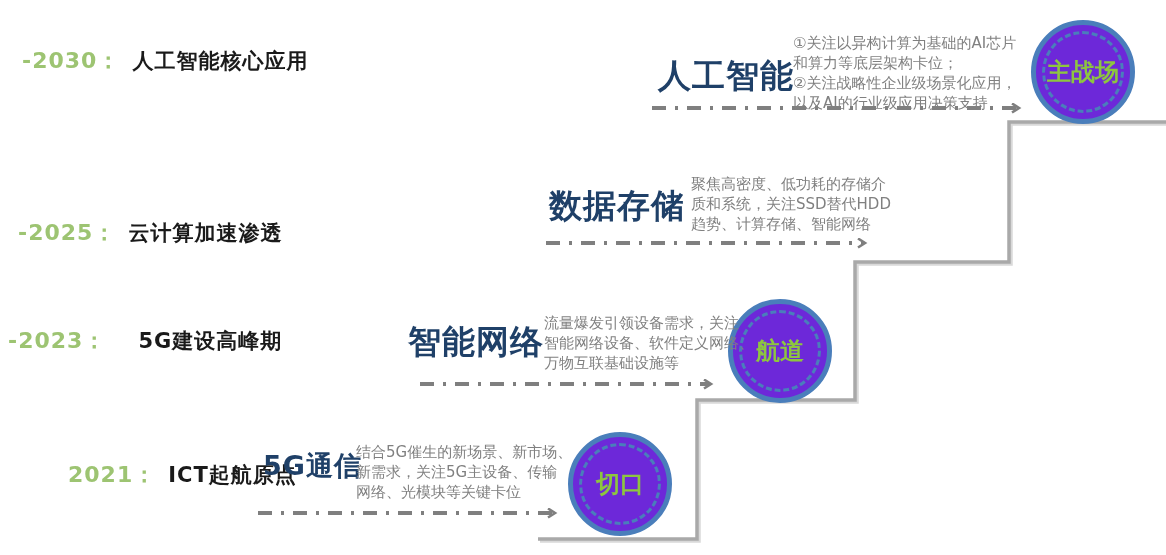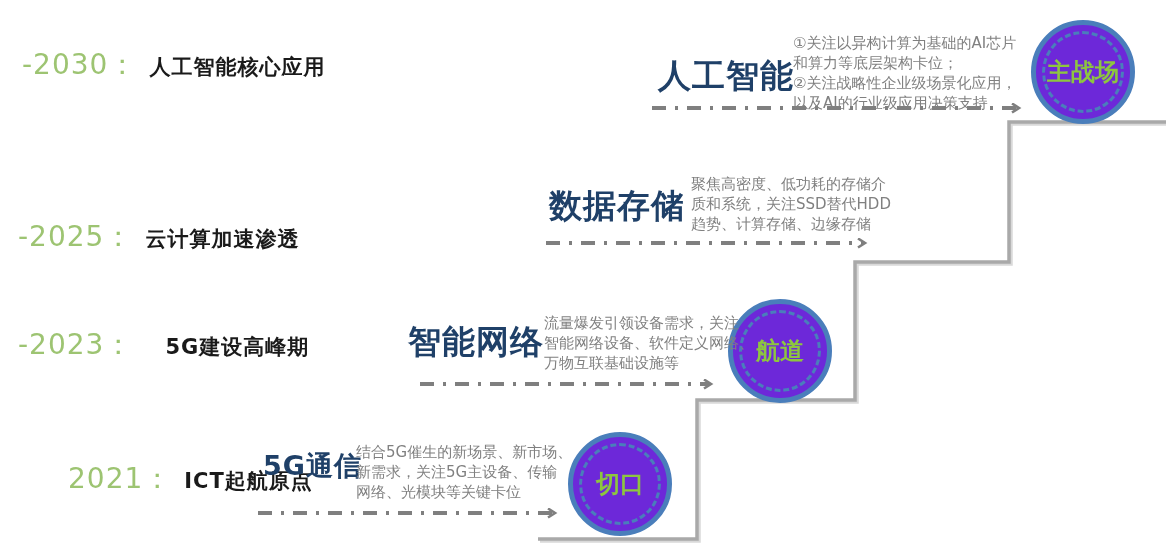--- a/index.html
+++ b/index.html
@@ -4,25 +4,25 @@
 <style>
   html,body { margin:0; padding:0; background:#ffffff; }
   .canvas {
     position:relative; width:1166px; height:555px; background:#ffffff;
     font-family:"DejaVu Sans", sans-serif; overflow:hidden;
   }
   .layer { position:absolute; left:0; top:0; }
 
   
   .mrow { position:absolute; display:flex; align-items:baseline; gap:12px; white-space:nowrap; }
-  .year { color:#9dc472; font-weight:normal; font-size:28px; letter-spacing:1px; }
+  .year { color:#9dc472; font-weight:bold; font-size:22px; letter-spacing:1px; }
   .milestone { color:#1a1a1a; font-weight:bold; font-size:21px; letter-spacing:1px; }
   .r1 { left:22px; top:46px; }
   .r2 { left:18px; top:218px; }
-  .r3 { left:18px; top:326px;gap:32px; }
+  .r3 { left:8px; top:326px;gap:32px; }
   .r4 { left:68px; top:460px; }
 
   
   .tech { position:absolute; color:#1f4068; font-weight:bold; white-space:nowrap; font-size:33px; letter-spacing:1px; }
   .t1 { left:658px; top:54px;text-align:center; }
   .t2 { left:549px; top:184px; }
   .t3 { left:408px; top:320px; }
   .t4 { left:263px; top:448px; font-size:27px; }
 
   
@@ -97,21 +97,21 @@
 
   <div class="desc d1 txt">
     <div>①关注以异构计算为基础的AI芯片</div>
     <div>和算力等底层架构卡位；</div>
     <div>②关注战略性企业级场景化应用，</div>
     <div>以及AI的行业级应用决策支持</div>
   </div>
   <div class="desc d2 txt">
     <div>聚焦高密度、低功耗的存储介</div>
     <div>质和系统，关注SSD替代HDD</div>
-    <div>趋势、计算存储、边缘存储</div>
+    <div>趋势、计算存储、智能网络</div>
   </div>
   <div class="desc d3 txt">
     <div>流量爆发引领设备需求，关注</div>
     <div>智能网络设备、软件定义网络、</div>
     <div>万物互联基础设施等</div>
   </div>
   <div class="desc d4 txt">
     <div>结合5G催生的新场景、新市场、</div>
     <div>新需求，关注5G主设备、传输</div>
     <div>网络、光模块等关键卡位</div>

